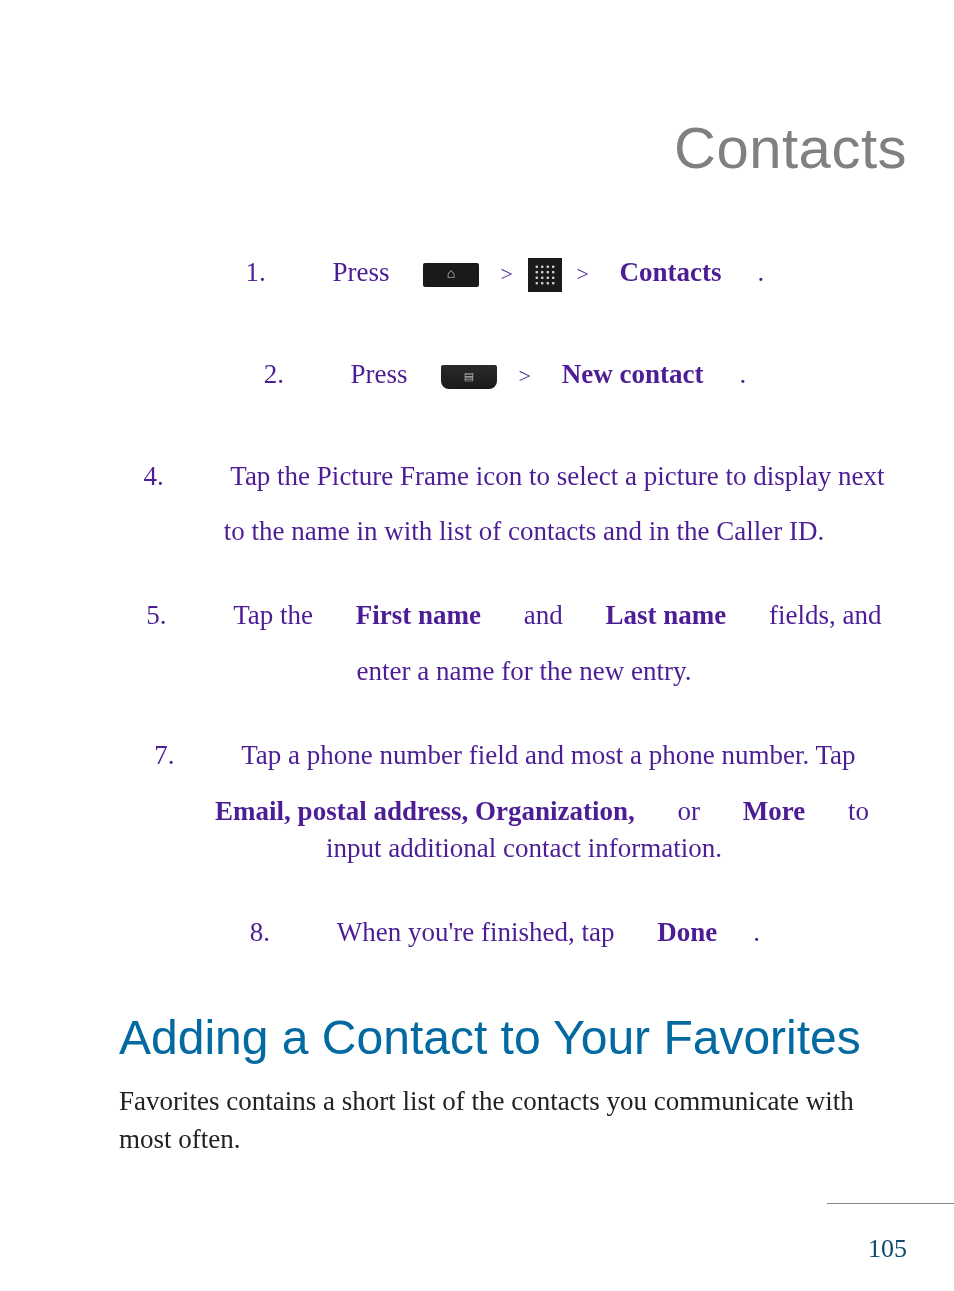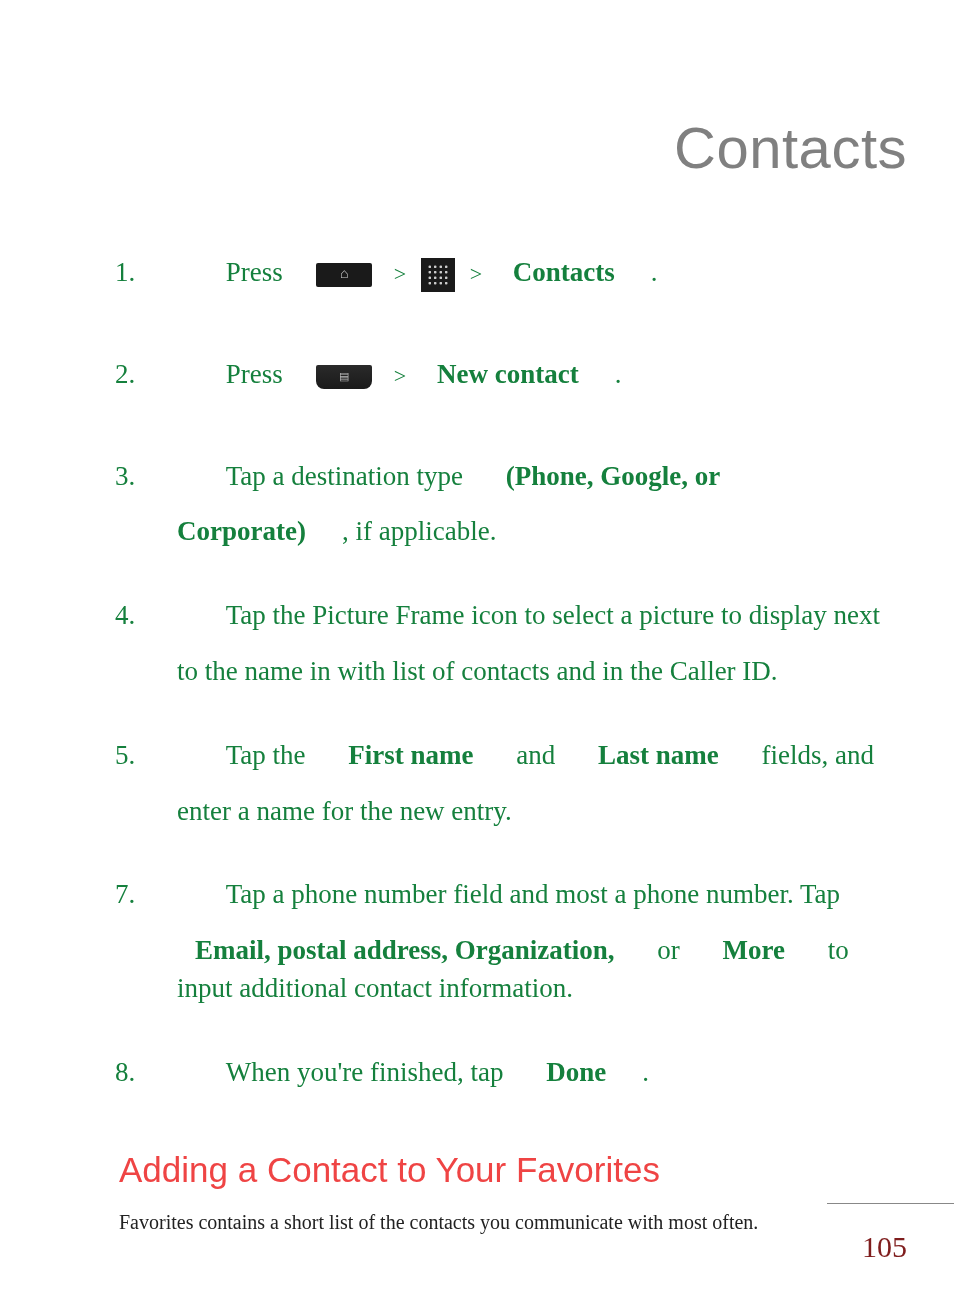--- a/index.html
+++ b/index.html
@@ -23,21 +23,22 @@
     }
     .step-list {
       list-style: none;
     }
     .step {
       font-size: 27px;
       line-height: 1.4;
       margin-bottom: 28px;
       padding-left: 40px;
       text-indent: -40px;
-      color: #15803d;
+      color: #4c1d95;
+      text-align: center;
     }
     .step-num {
       display: inline-block;
       min-width: 28px;
     }
     .bold {
       font-weight: 700;
     }
     .icon-home {
       display: inline-block;
@@ -100,38 +101,38 @@
       transform: translate(-50%, -52%);
       color: #bbb;
       font-size: 11px;
     }
     .gt {
       font-size: 22px;
       vertical-align: middle;
       margin: 0 6px;
     }
     .section-heading {
-      font-size: 35px;
+      font-size: 48px;
       font-weight: 400;
-      color: #ef4444;
+      color: #0369a1;
       margin-top: 40px;
       margin-bottom: 18px;
       font-family: 'Trebuchet MS', Verdana, Arial, sans-serif;
     }
     .body-text {
-      font-size: 20px;
+      font-size: 27px;
       line-height: 1.4;
       color: #222;
     }
     .page-number {
       position: absolute;
       bottom: 45px;
       right: 65px;
-      font-size: 30px;
-      color: #7f1d1d;
+      font-size: 26px;
+      color: #0c4a6e;
     }
     .footer-line {
       position: absolute;
       bottom: 105px;
       right: 0;
       width: 145px;
       height: 1px;
       background: #888;
     }
   </style>
@@ -153,24 +154,20 @@
   </li>
 
   <li class="step">
     <span class="step-num">2.</span>
     <span>Press</span>
     &nbsp;<span class="icon-menu"></span>&nbsp;
     <span class="gt">&gt;</span>
     <span class="bold">New contact</span><span>.</span>
   </li>
 
-  <li class="step">
-    <span class="step-num">3.</span>
-    <span>Tap a destination type </span><span class="bold">(Phone, Google, or Corporate)</span><span>, if applicable.</span>
-  </li>
 
   <li class="step">
     <span class="step-num">4.</span>
     <span>Tap the Picture Frame icon to select a picture to display next to the name in with list of contacts and in the Caller ID.</span>
   </li>
 
   <li class="step">
     <span class="step-num">5.</span>
     <span>Tap the </span><span class="bold">First name</span><span> and </span><span class="bold">Last name</span><span> fields, and enter a name for the new entry.</span>
   </li>

